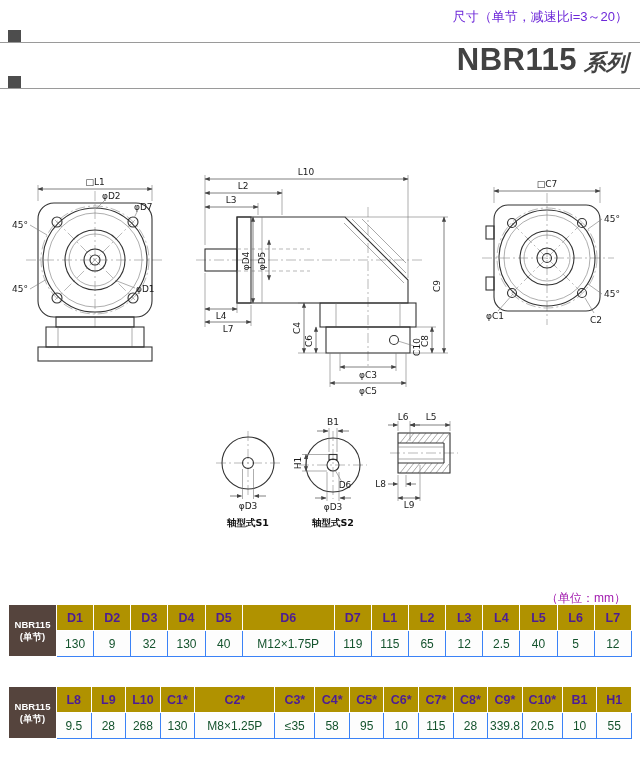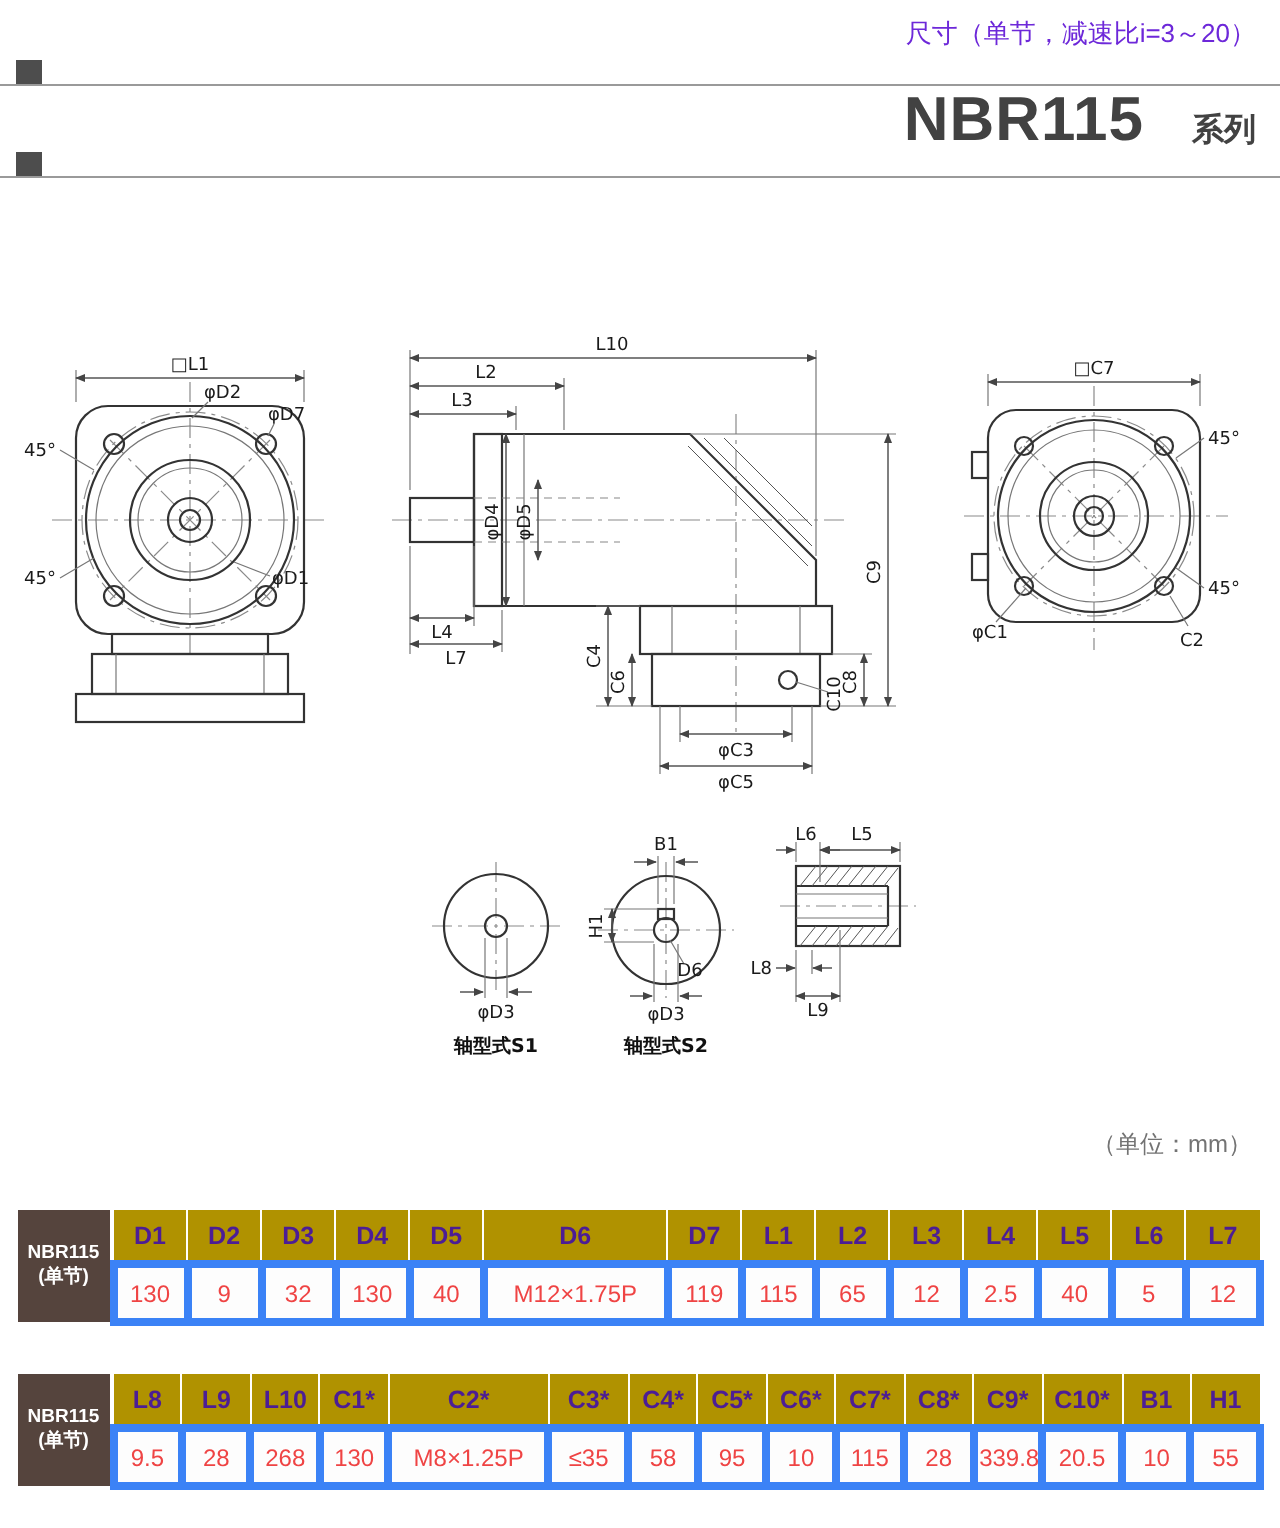--- a/index.html
+++ b/index.html
@@ -7,37 +7,37 @@
     width:640px;height:764px;position:relative;background:#ffffff;
     font-family:"Liberation Sans","DejaVu Sans",sans-serif;overflow:hidden;
   }
   .top-note{position:absolute;top:8px;right:12px;font-size:13px;color:#6d28d9;}
   .rule{position:absolute;left:0;right:0;height:14px;}
   .rule .ln{position:absolute;left:0;right:0;top:12px;border-top:1px solid var(--rule-gray,#9a9a9a);}
   .rule .sq{position:absolute;left:8px;top:0;width:13px;height:13px;background:#4d4d4d;}
   .rule1{top:30px;} .rule2{top:76px;}
   .title-row{position:absolute;top:42px;right:12px;text-align:right;color:#424242;white-space:nowrap;}
   .title-main{font-size:31px;font-weight:900;letter-spacing:0.5px;}
-  .title-suffix{font-size:16px;font-weight:800;margin-left:24px;}
+  .title-suffix{font-size:22px;font-weight:800;margin-left:7px;font-style:italic;}
   svg.drawing{position:absolute;top:95px;left:0;width:640px;height:470px;}
   .ln{stroke:#333;stroke-width:1.1;fill:none;}
   .thin{stroke:#777;stroke-width:0.6;fill:none;}
   .cl{stroke:#8a8a8a;stroke-width:0.6;fill:none;stroke-dasharray:10 3 2 3;}
   .hd{stroke:#888;stroke-width:0.6;fill:none;stroke-dasharray:4 3;}
   .hz{stroke:#555;stroke-width:0.5;fill:none;}
   .dim{stroke:#555;stroke-width:0.75;fill:none;}
   text.d{font:9px "DejaVu Sans",sans-serif;fill:#1a1a1a;}
   text.dl{font:bold 9.5px "DejaVu Sans",sans-serif;fill:#111;}
-  .unit-note{position:absolute;top:564px;right:14px;font-size:12px;color:#737373;}
+  .unit-note{position:absolute;top:590px;right:14px;font-size:12px;color:#a21caf;}
   .tbl-wrap{position:absolute;left:8px;right:8px;}
   .t1{top:604px;} .t2{top:686px;}
   table.spec{border-collapse:collapse;width:100%;table-layout:fixed;}
   table.spec th,table.spec td{text-align:center;vertical-align:middle;height:25px;padding:0 1px;overflow:hidden;}
   table.spec th.h{background:var(--header-gold,#b09200);color:#4c1d95;font-size:12.5px;font-weight:bold;border:1px solid #fff;}
-  table.spec td{border:4px solid #3b82f6;background:#fdfdfd;font-size:12px;color:#ef4444;margin-top:16px;}
+  table.spec td{border:1px solid #3b82f6;background:#fdfdfd;font-size:12px;color:#14532d;margin-top:16px;}
   table.spec th.corner{background:var(--corner-brown,#55443d);color:#fff;font-size:9.5px;font-weight:bold;line-height:1.25;border:1px solid #fff;}
   th.corner span{display:block;}
 </style>
 </head>
 <body>
 
 <div class="top-note">尺寸（单节，减速比i=3～20）</div>
 
 <div class="rule rule1">
   <span class="sq"></span>

